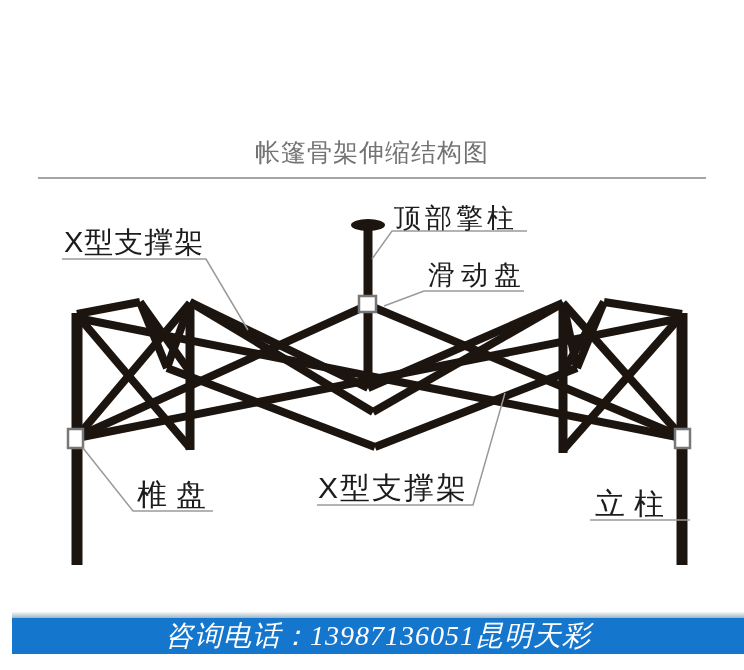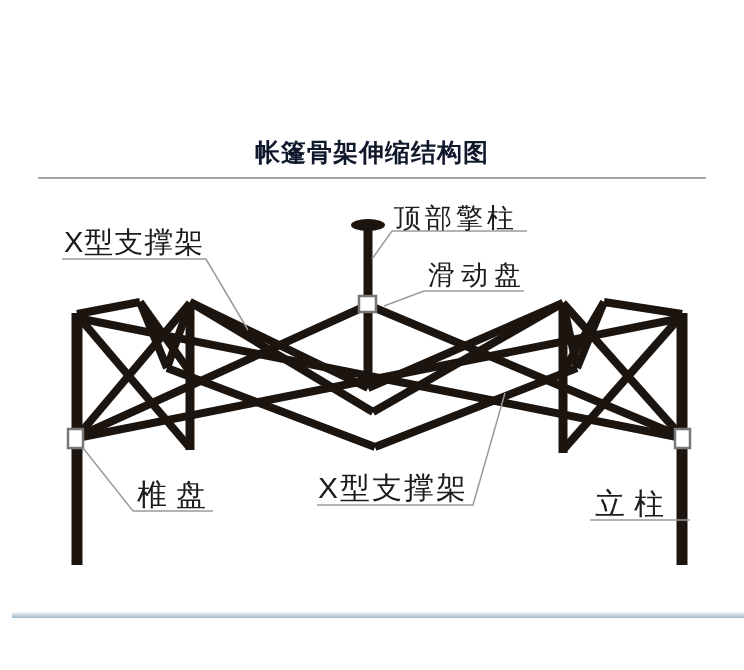--- a/index.html
+++ b/index.html
@@ -13,21 +13,21 @@
     background:#1476cd;display:flex;align-items:center;justify-content:center;
   }
   .top-banner .banner-text{
     color:#ffffff;font-size:50px;font-weight:bold;letter-spacing:2px;
     word-spacing:22px;white-space:nowrap;
     font-family:"Liberation Sans",sans-serif;
   }
   
   .diagram-title{
     position:absolute;top:136px;left:0;width:100%;text-align:center;
-    color:#0f172a;font-size:25px;letter-spacing:1px;font-weight:bold;
+    color:#737373;font-size:25px;letter-spacing:1px;
   }
   .divider{
     position:absolute;top:177px;left:38px;width:668px;height:2px;
     background:#a5a5a5;
   }
   
   .frame-svg{position:absolute;top:0;left:0;}
   .frame-svg text{
     font-family:"Liberation Sans",sans-serif;font-weight:500;fill:#1c1c1c;
   }
@@ -108,14 +108,17 @@
 
     <text x="64" y="252" font-size="29" letter-spacing="1">X型支撑架</text>
     <text x="394" y="227" font-size="27" letter-spacing="4">顶部擎柱</text>
     <text x="428" y="284" font-size="27" letter-spacing="6">滑动盘</text>
     <text x="137" y="505" font-size="30" letter-spacing="9">椎盘</text>
     <text x="318" y="498" font-size="30" letter-spacing="2">X型支撑架</text>
     <text x="595" y="514" font-size="30" letter-spacing="9">立柱</text>
   </svg>
 
   <div class="footer-highlight"></div>
+  <div class="footer-banner">
+    <div class="footer-text">咨询电话：13987136051昆明天彩</div>
+  </div>
 
 </div>
 
 </body></html>

